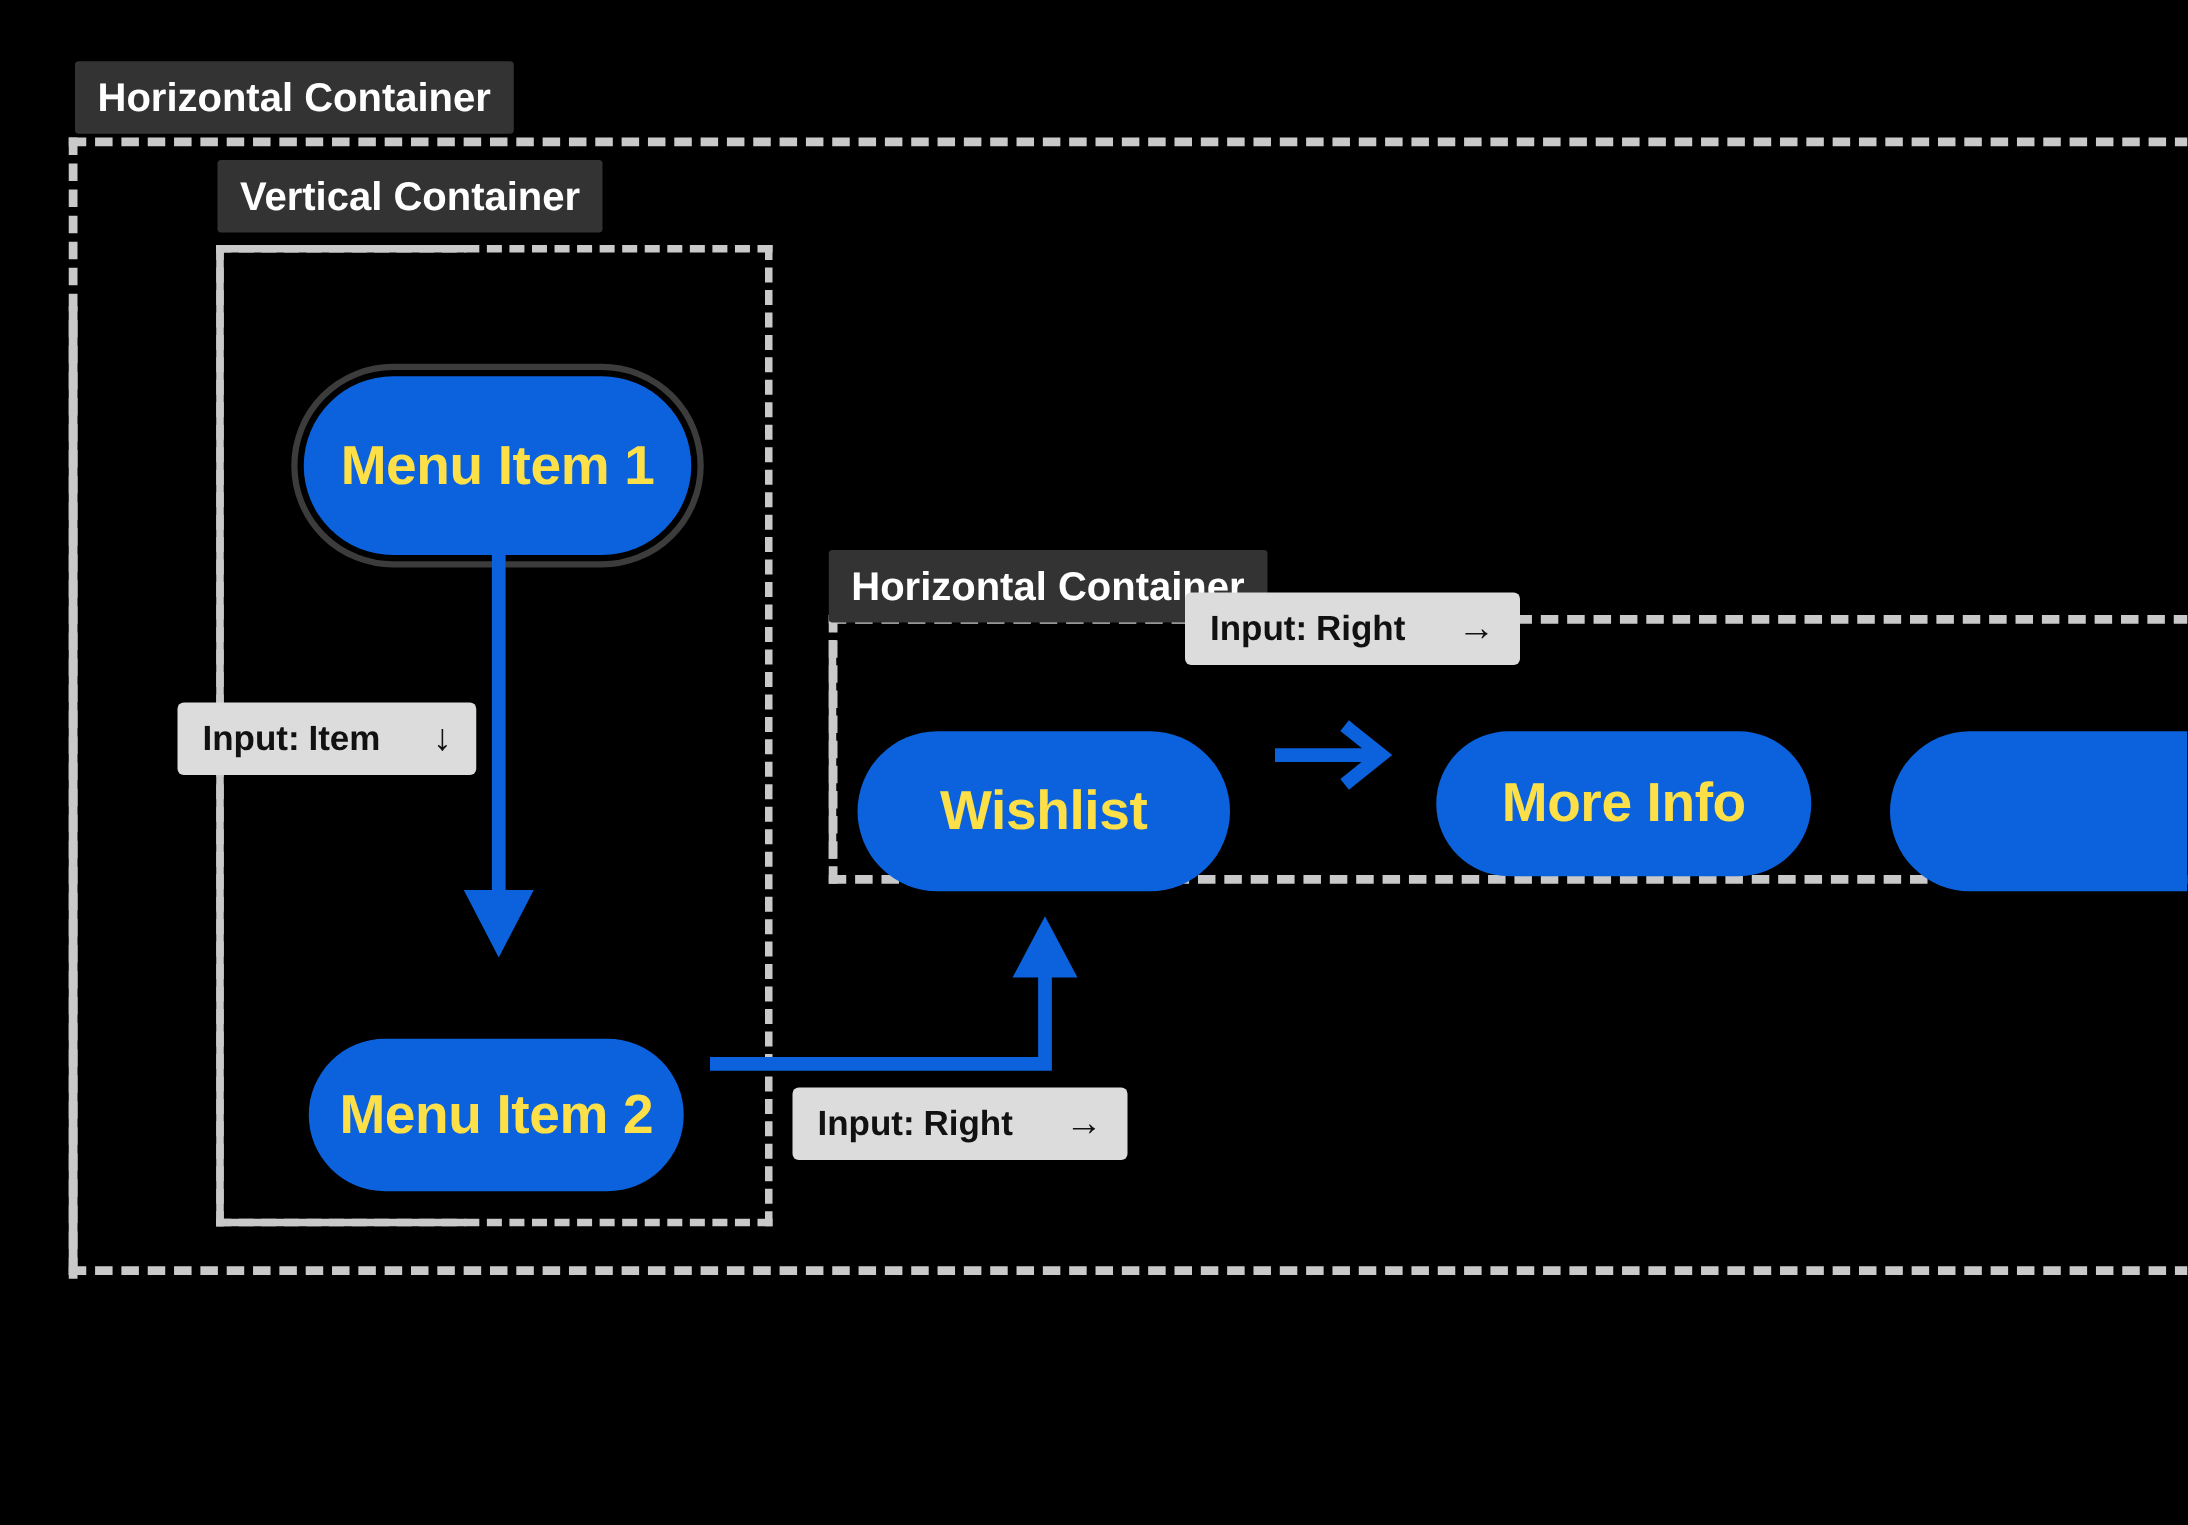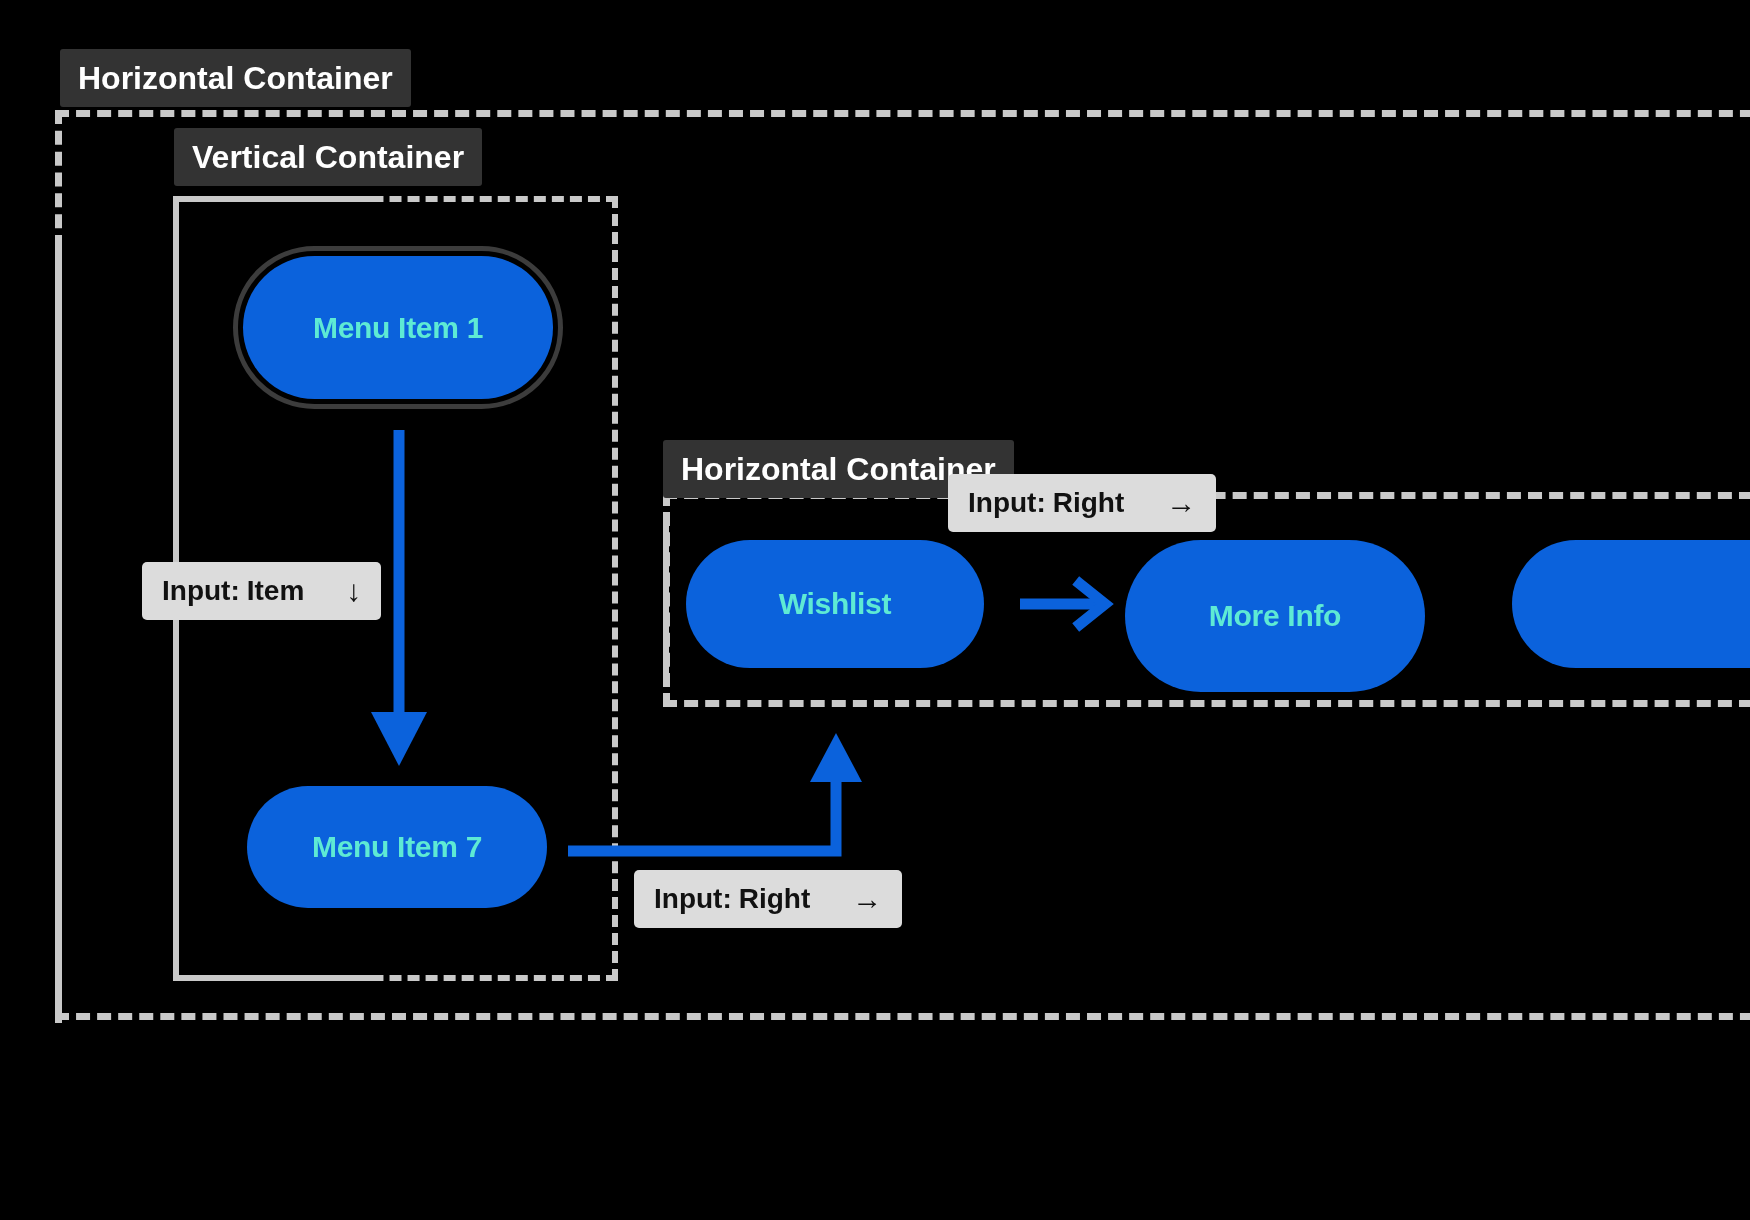--- a/index.html
+++ b/index.html
@@ -116,41 +116,42 @@
     z-index: 30;
   }
   #tag-outer   { left: 60px;  top: 49px;  }
   #tag-vertical{ left: 174px; top: 128px; }
   #tag-inner   { left: 663px; top: 440px; }
 
   
   .pill {
     position: absolute;
     background: #0b62dc;
-    color: #5eead4;
+    color: #fde047;
     font-weight: bold;
-    font-size: 30px;
+    font-size: 44px;
     display: flex;
     align-items: center;
     justify-content: center;
     border-radius: 80px;
     box-sizing: border-box;
     z-index: 20;
     letter-spacing: -0.3px;
+    margin-top: 45px;
   }
 
   .pill.focused {
     outline: 5px solid #3c3c3c;
     outline-offset: 5px;
   }
 
   #btn-menu-item-1 { left: 243px;  top: 256px; width: 310px; height: 143px; }
   #btn-menu-item-2 { left: 247px;  top: 786px; width: 300px; height: 122px; }
   #btn-wishlist    { left: 686px;  top: 540px; width: 298px; height: 128px; }
-  #btn-more-info   { left: 1125px; top: 540px; width: 300px; height: 152px; }
+  #btn-more-info   { left: 1149px; top: 540px; width: 300px; height: 116px; }
   #btn-partial     { left: 1512px; top: 540px; width: 300px; height: 128px; }
 
   
   .input-badge {
     position: absolute;
     background: #dcdcdc;
     color: #111111;
     font-size: 28px;
     border-radius: 5px;
     padding: 14px 20px;
@@ -218,21 +219,21 @@
     </g>
 
     <g>
       <line x1="1020" y1="604" x2="1098" y2="604" stroke="#0b62dc" stroke-width="11"></line>
       <polyline points="1080,584 1105,604 1080,624" fill="none" stroke="#0b62dc" stroke-width="11" stroke-linecap="square"></polyline>
     </g>
   </svg>
 
   <div class="pill focused" id="btn-menu-item-1">Menu Item 1</div>
 
-  <div class="pill" id="btn-menu-item-2">Menu Item 7</div>
+  <div class="pill" id="btn-menu-item-2">Menu Item 2</div>
 
   <div class="pill" id="btn-wishlist">Wishlist</div>
 
   <div class="pill" id="btn-more-info">More Info</div>
 
   <div class="pill" id="btn-partial"></div>
 
   <div class="input-badge" id="badge-down">
     <span class="ib-label">Input:</span>
     <span class="ib-dir">Item</span>

